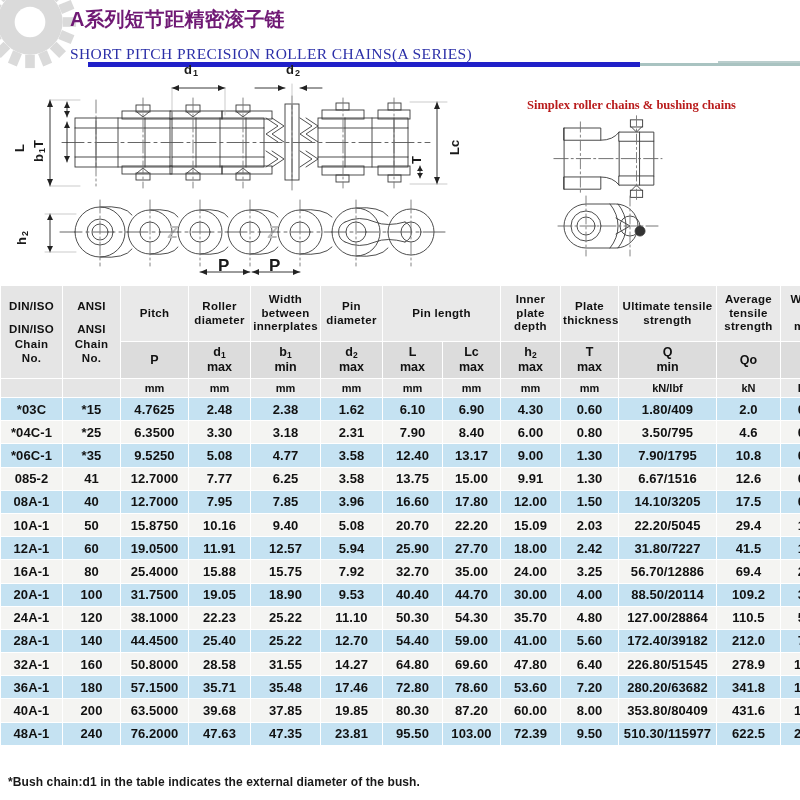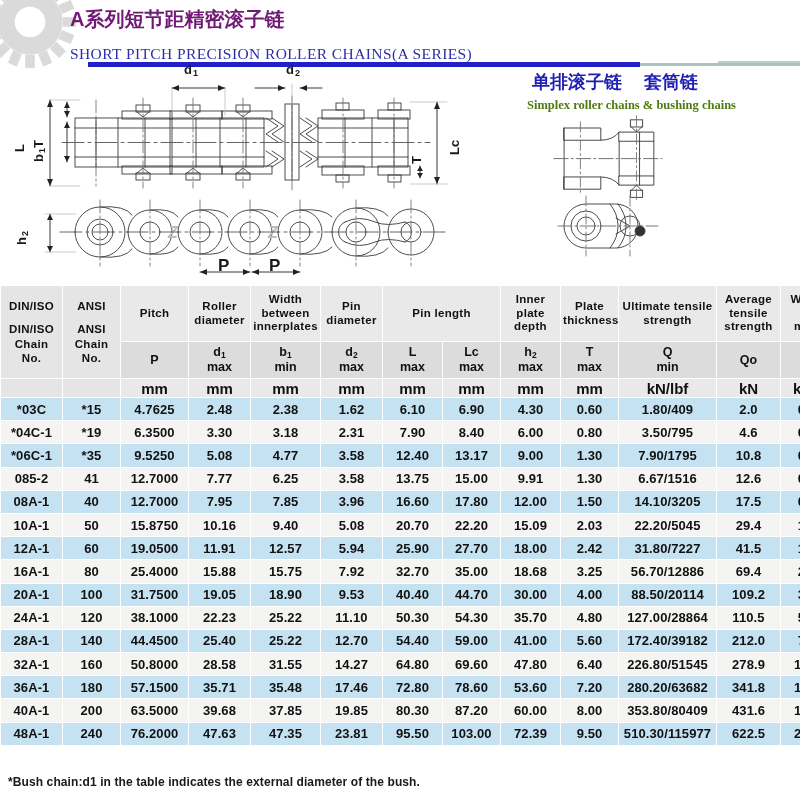--- a/index.html
+++ b/index.html
@@ -70,21 +70,21 @@
     color: #1f1fb4;
     white-space: nowrap;
   }
   .sub-cn .gap { display: inline-block; width: 22px; }
   .sub-en {
     position: absolute;
     left: 527px; top: 98px;
     font-family: "Liberation Serif", serif;
     font-size: 12.5px;
     font-weight: bold;
-    color: #4d7c0f;
+    color: #b91c1c;
     white-space: nowrap;
   }
 
   
   .dim-label {
     position: absolute;
     font-family: "Liberation Sans", sans-serif;
     font-size: 13px;
     font-weight: bold;
     color: #1a1a1a;
@@ -123,21 +123,21 @@
   }
   .hdr-sym {
     background: #dcdcdc;
     font-size: 12.5px;
     font-weight: bold;
     line-height: 1.18;
     height: 37px;
   }
   .hdr-unit {
     background: #e9e9e9;
-    font-size: 15px;
+    font-size: 11px;
     font-weight: bold;
     height: 19px;
   }
   .hdr-sym .sub, .hdr-name .sub {
     font-size: 8.5px;
     vertical-align: -2px;
   }
   .hdr-idcell {
     background: #e5e5e5;
     font-size: 11.5px;
@@ -198,21 +198,20 @@
     </g>
   </svg>
 
   <div class="title-cn">A系列短节距精密滚子链</div>
   <div class="title-en">SHORT PITCH PRECISION ROLLER CHAINS(A SERIES)</div>
 
   <div class="rule-blue"></div>
   <div class="rule-gray"></div>
   <div class="rule-gray2"></div>
 
-  <div class="sub-cn"><span>单排滚子链</span><span class="gap"></span><span>套筒链</span></div>
   <div class="sub-en">Simplex roller chains &amp; bushing chains</div>
 
   <svg class="diagram-svg" width="800" height="285" viewBox="0 0 800 285">
     <g stroke="#3a3a3a" stroke-width="0.9" fill="none" stroke-linecap="round">
 
       <g>
 
         <rect x="75" y="118" width="95" height="10"></rect>
         <rect x="75" y="157" width="95" height="10"></rect>
         <line x1="75" y1="128" x2="75" y2="157"></line>
@@ -533,21 +532,21 @@
           <td>6.10</td>
           <td>6.90</td>
           <td>4.30</td>
           <td>0.60</td>
           <td>1.80/409</td>
           <td>2.0</td>
           <td>0.08</td>
         </tr>
         <tr class="even">
           <td>*04C-1</td>
-          <td>*19</td>
+          <td>*25</td>
           <td>6.3500</td>
           <td>3.30</td>
           <td>3.18</td>
           <td>2.31</td>
           <td>7.90</td>
           <td>8.40</td>
           <td>6.00</td>
           <td>0.80</td>
           <td>3.50/795</td>
           <td>4.6</td>
@@ -630,21 +629,21 @@
         </tr>
         <tr class="even">
           <td>16A-1</td>
           <td>80</td>
           <td>25.4000</td>
           <td>15.88</td>
           <td>15.75</td>
           <td>7.92</td>
           <td>32.70</td>
           <td>35.00</td>
-          <td>18.68</td>
+          <td>24.00</td>
           <td>3.25</td>
           <td>56.70/12886</td>
           <td>69.4</td>
           <td>2.60</td>
         </tr>
         <tr class="odd">
           <td>20A-1</td>
           <td>100</td>
           <td>31.7500</td>
           <td>19.05</td>

